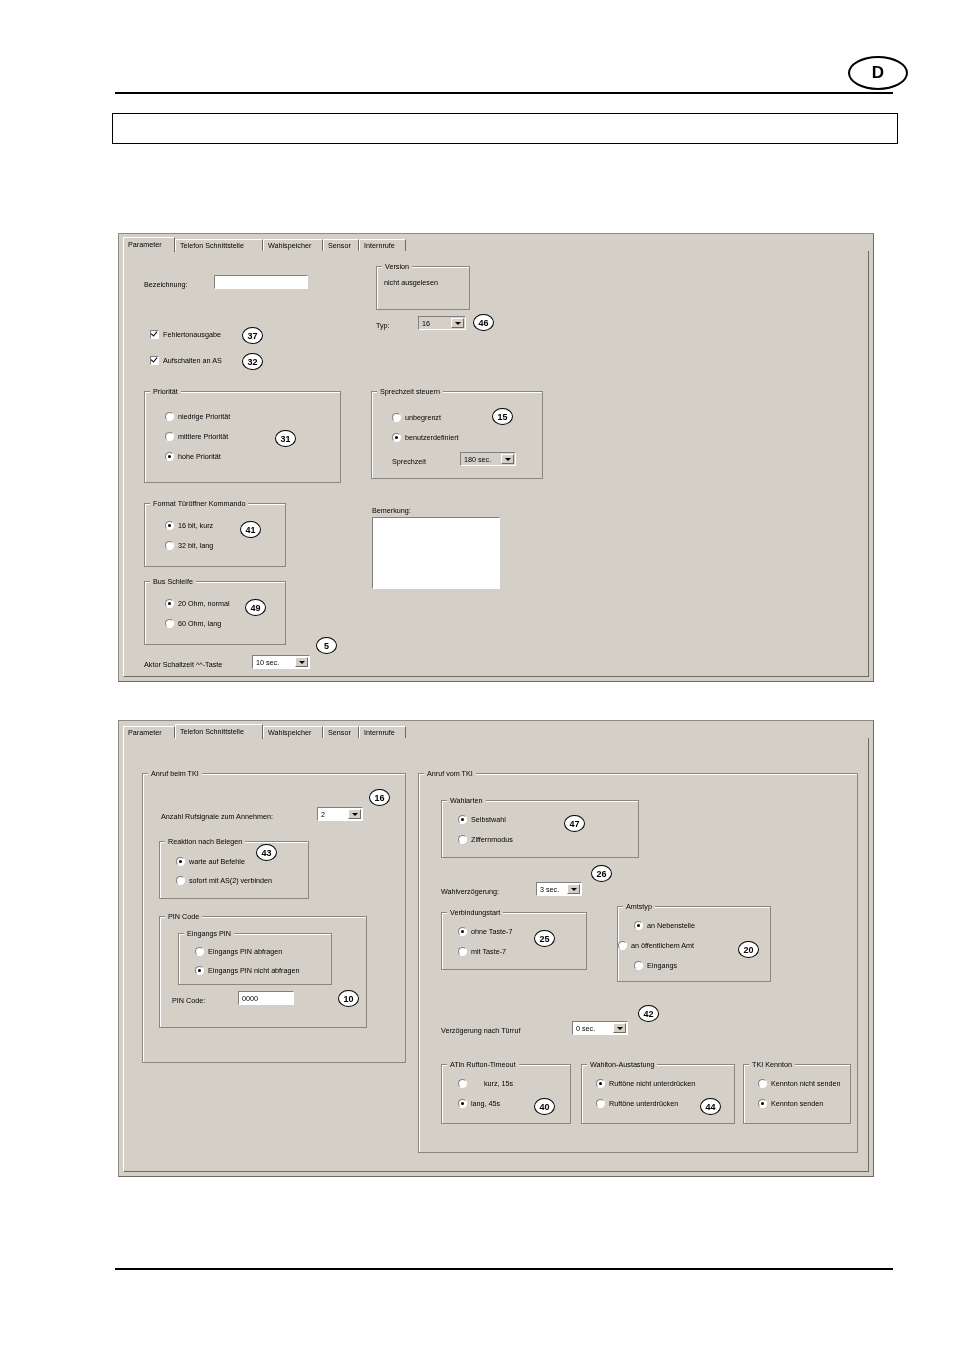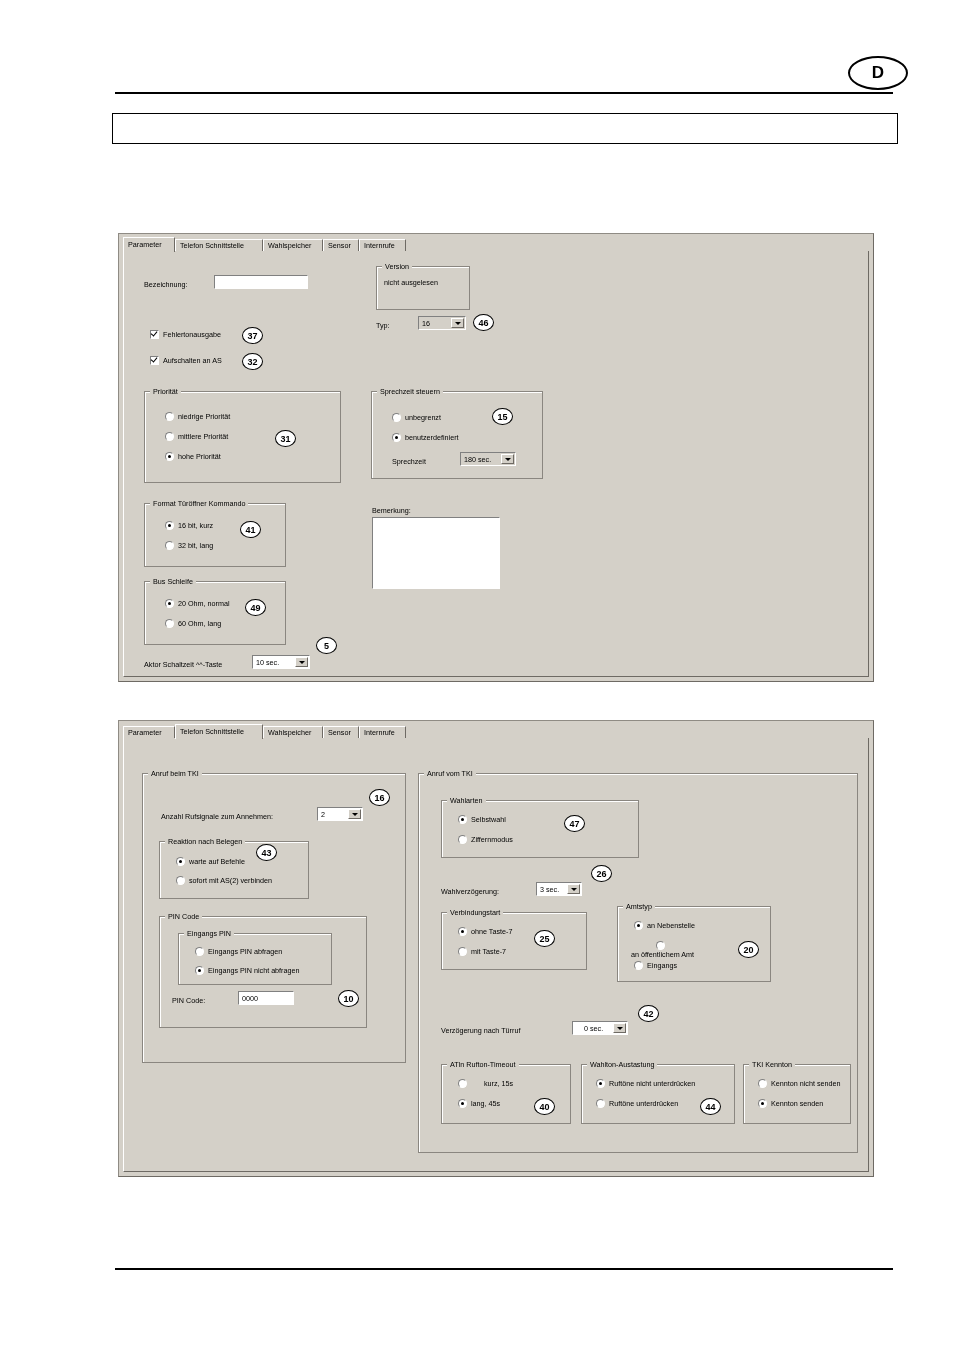--- a/index.html
+++ b/index.html
@@ -364,33 +364,33 @@
           </div>
           <div class="callout" style="left:92px;top:17px;">25</div>
         </div>
 
         <div class="group" style="left:198px;top:132px;width:152px;height:74px;">
           <div class="legend">Amtstyp</div>
           <div class="radio on" style="left:16px;top:14px;">
             <span class="dot"></span>
             <span>an Nebenstelle</span>
           </div>
-          <div class="radio" style="left:13px;top:34px;flex-direction:column;">
+          <div class="radio" style="left:0;top:34px;">
             <span class="dot"></span>
             <span>an öffentlichem Amt</span>
           </div>
           <div class="radio" style="left:16px;top:54px;">
             <span class="dot"></span>
             <span>Eingangs</span>
           </div>
           <div class="callout" style="left:120px;top:34px;">20</div>
         </div>
 
         <div class="lbl" style="left:22px;top:252px;">Verzögerung nach Türruf</div>
-        <div class="combo" style="left:153px;top:247px;width:56px;height:14px;padding-left:8px;">
+        <div class="combo" style="left:153px;top:247px;width:56px;height:14px;">
           <span class="val">0 sec.</span>
           <span class="arrow"></span>
         </div>
         <div class="callout" style="left:219px;top:231px;">42</div>
 
         <div class="group" style="left:22px;top:290px;width:128px;height:58px;">
           <div class="legend">ATln Rufton-Timeout</div>
           <div class="radio" style="left:16px;top:14px;gap:13px;">
             <span class="dot"></span>
             <span>kurz, 15s</span>

